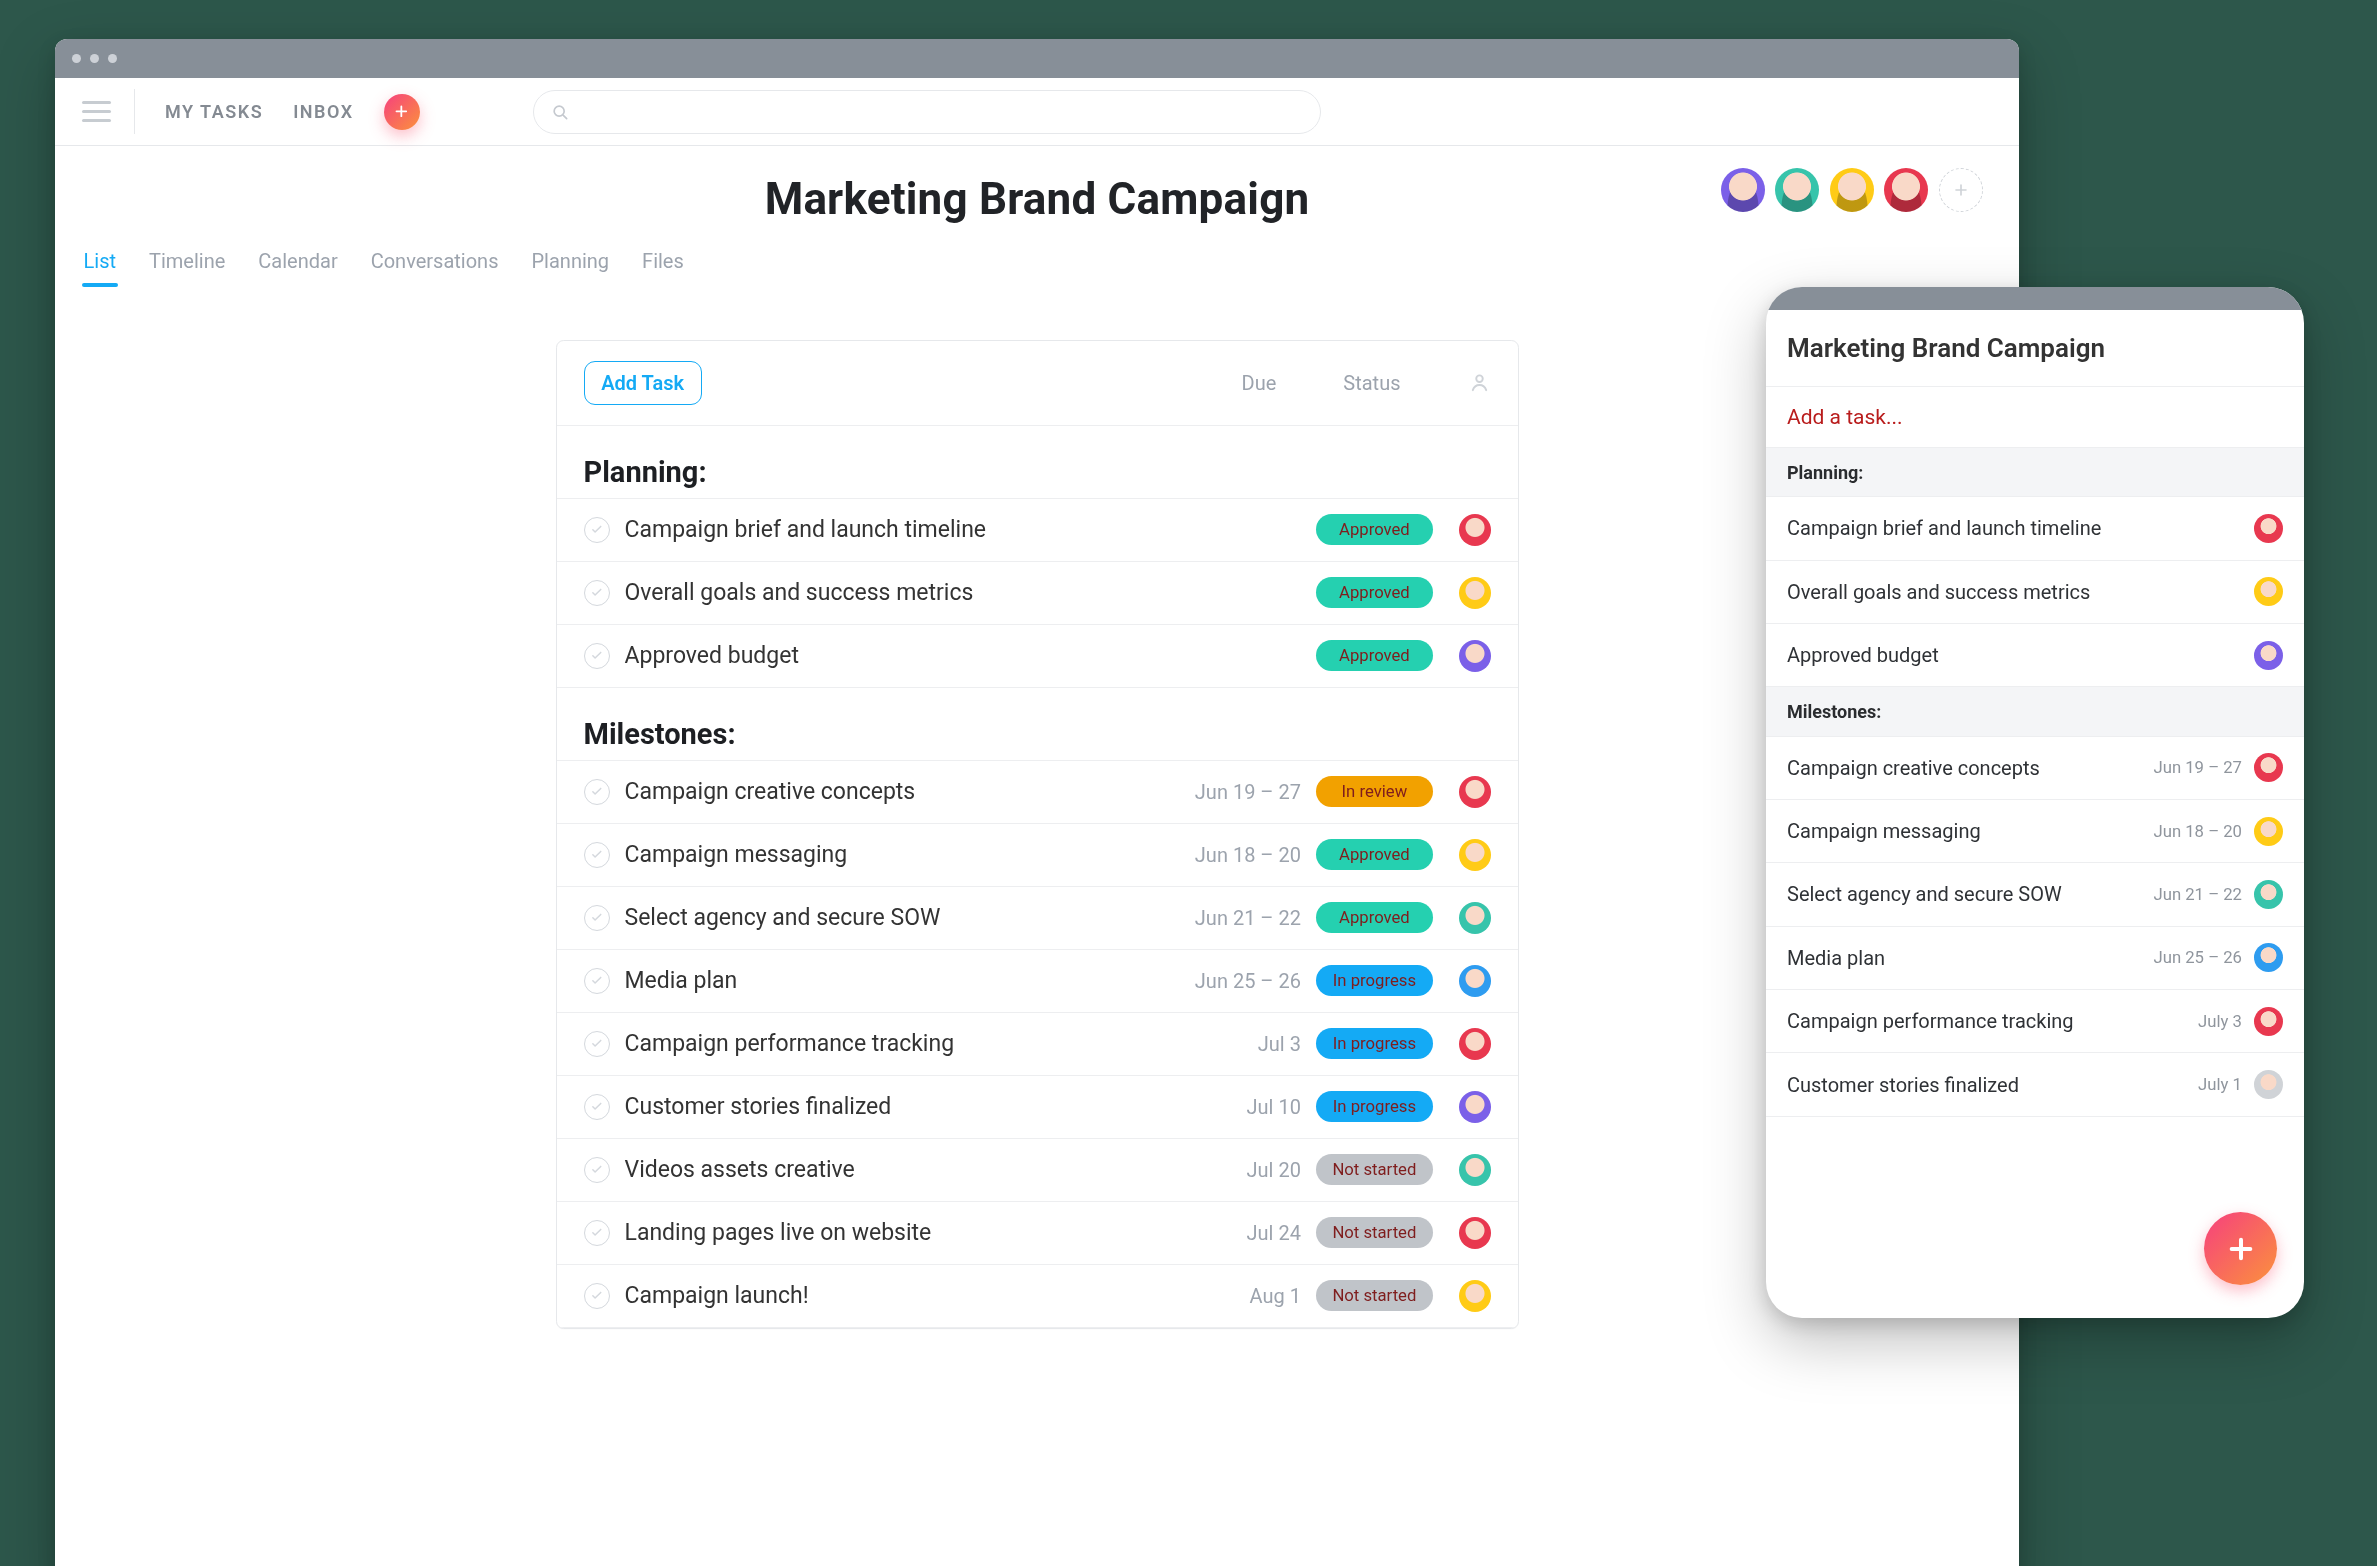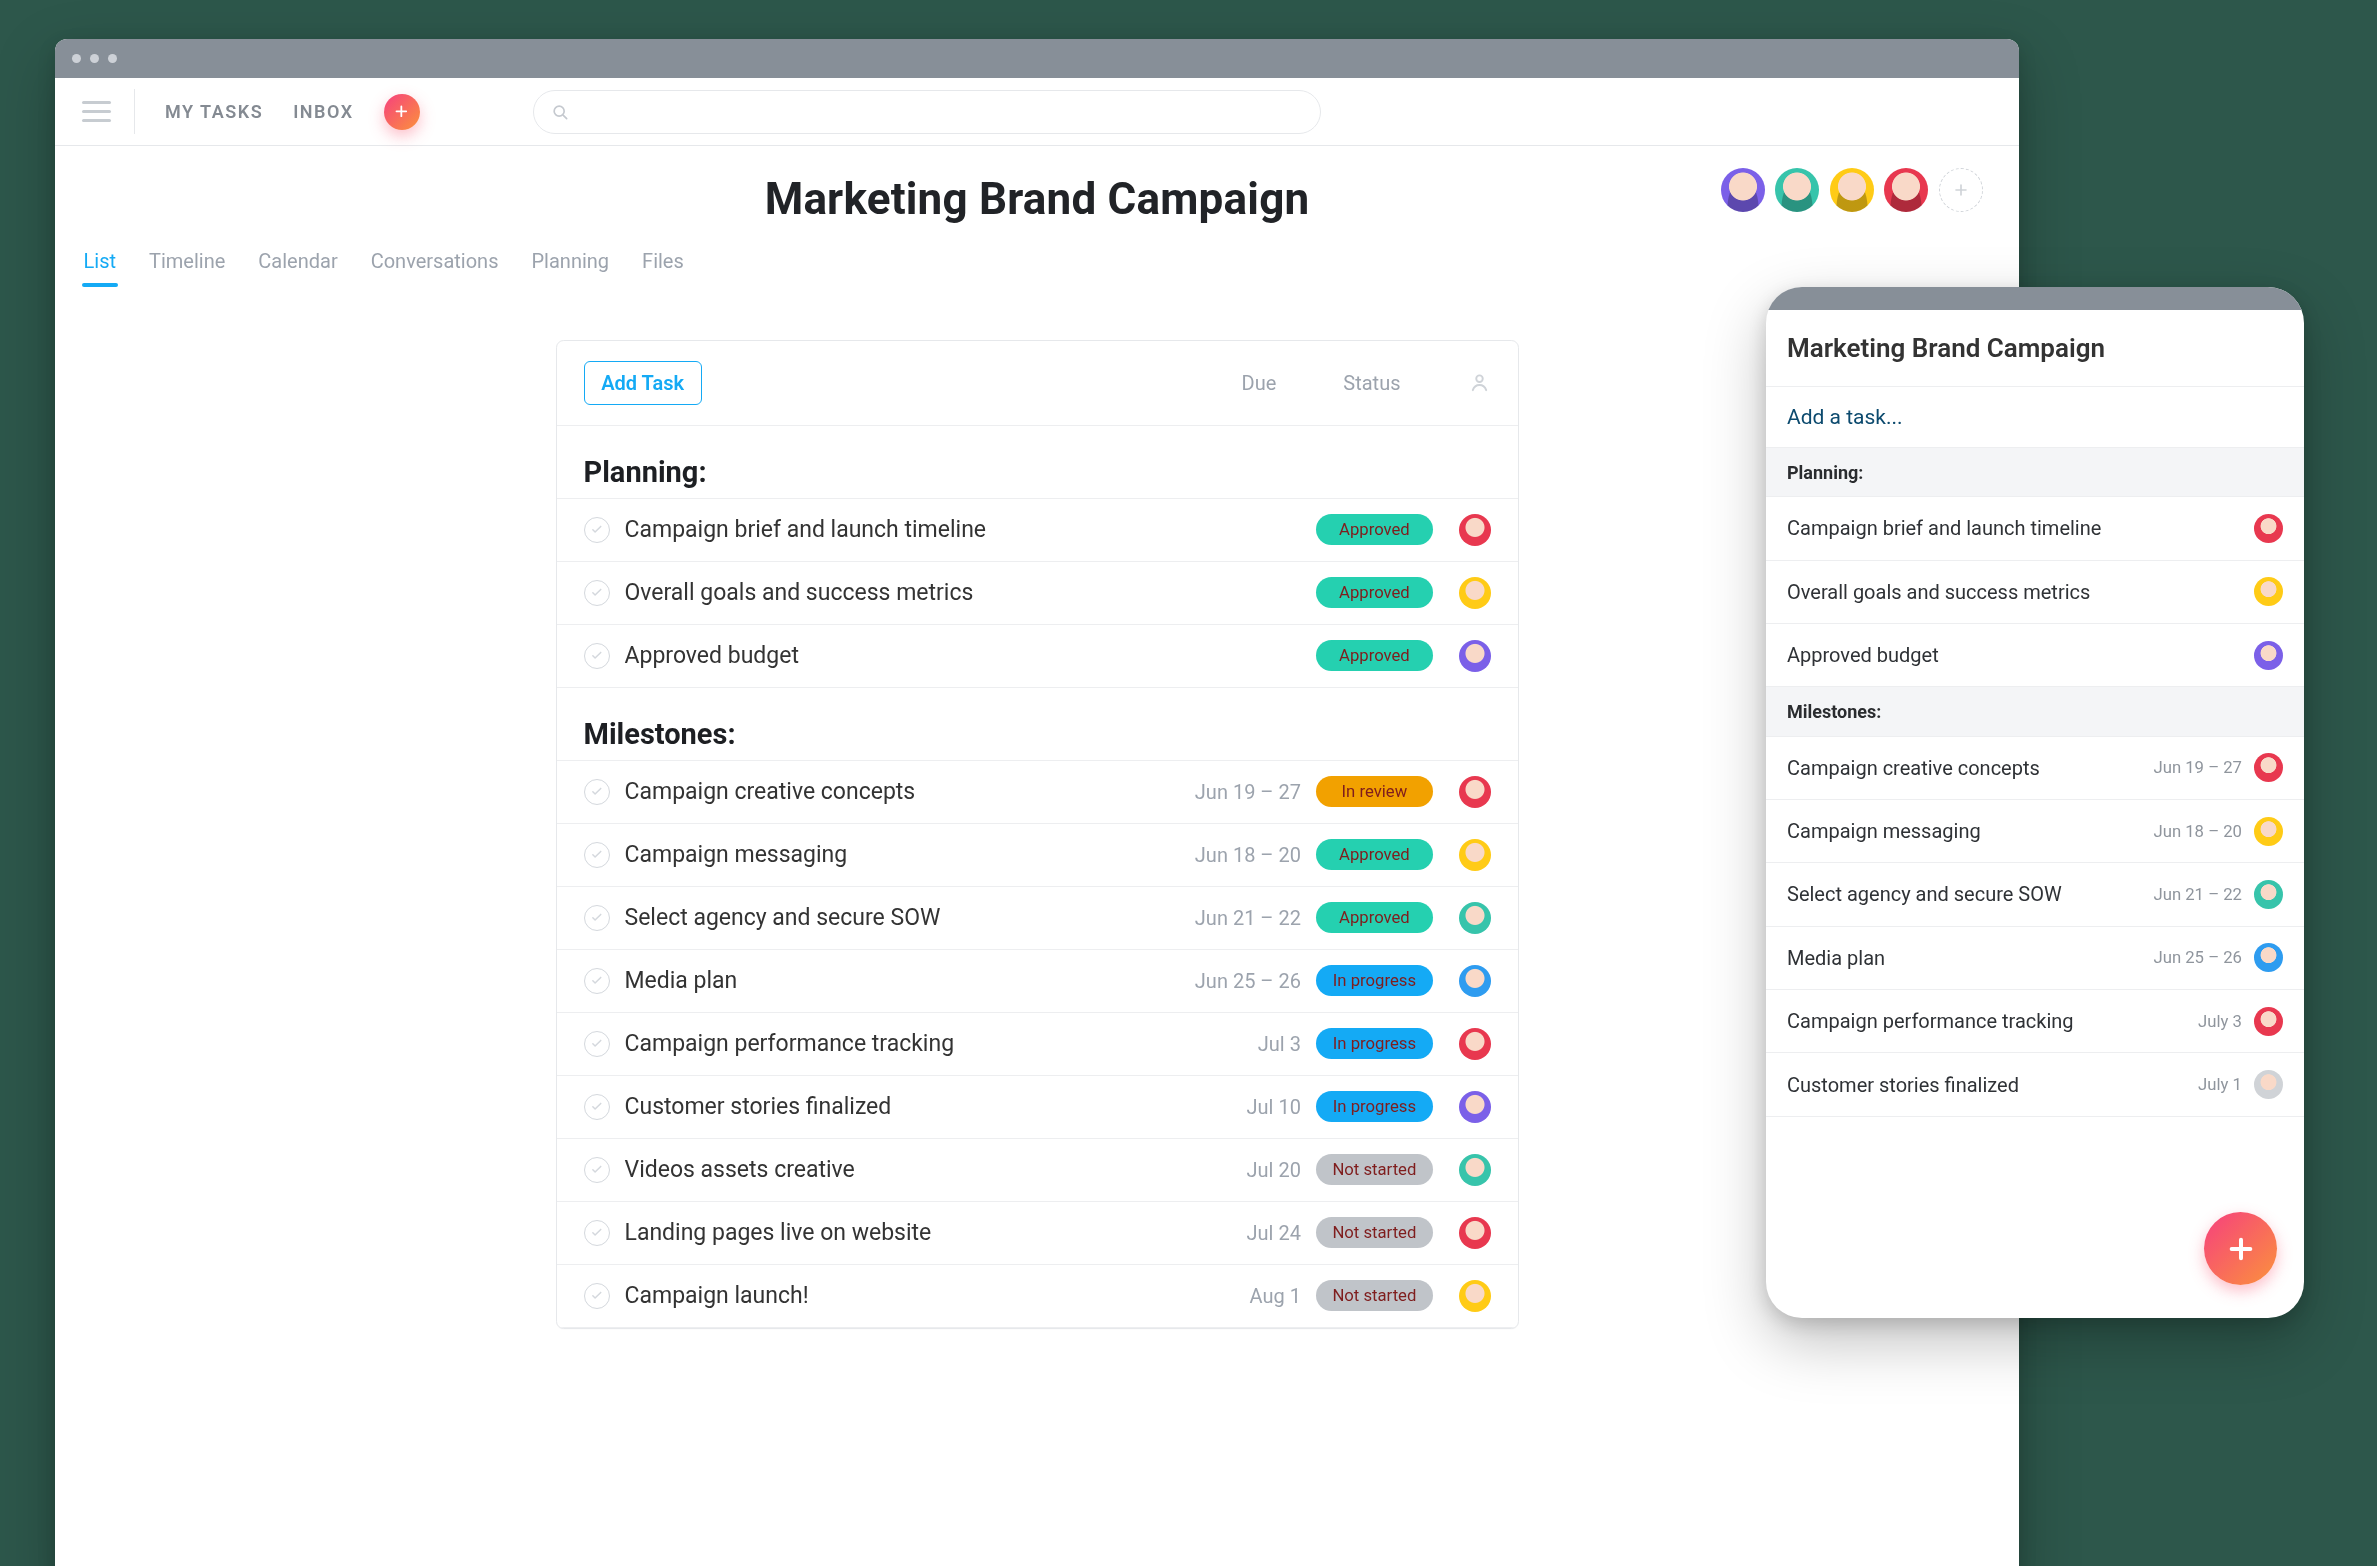--- a/index.html
+++ b/index.html
@@ -95,21 +95,21 @@
   .card{
     margin:59px auto 0; width:963px; background:#fff; border:0.8px solid var(--border);
     border-radius:7.6px; box-shadow:0 0.8px 0 rgba(0,0,0,.02);
     overflow:hidden;
   }
   .card-head{
     display:flex; align-items:center; padding:20px 27px; border-bottom:0.8px solid var(--border-soft);
     gap:18px;
   }
   .btn-outline{
-    border:1.5px solid var(--blue); color:var(--blue); font-size:20px; padding:9px 16.7px; border-radius:6px; font-weight:600;
+    border:1.5px solid var(--blue); color:var(--blue); font-size:20px; padding:9px 16.7px; border-radius:11px; font-weight:600;
   }
   .head-right{margin-left:auto; display:flex; gap:67px; align-items:center; color:var(--muted); font-size:20px}
   .head-right .person{display:flex;align-items:center;color:#cfd3d8}
   .section-h{font-size:29px;font-weight:700;color:#1d1f23;padding:29px 27px 9px}
   .section-h + .list{border-top:0.8px solid var(--border-soft)}
   .row{
     display:flex; align-items:center; gap:15px; padding:15px 27px; border-bottom:0.8px solid var(--border-soft);
   }
   .check{
     width:26px;height:26px;border-radius:50%;border:1.5px solid #d4d8dd;display:flex;align-items:center;justify-content:center;color:#d4d8dd;flex-shrink:0;
@@ -122,21 +122,21 @@
   .avatar-sm::after{content:"";position:absolute;inset:0;background:radial-gradient(circle at 50% 42%, #f9d9c8 0 9px, transparent 10px)}
 
   
   .phone{
     position:absolute; right:73px; top:287px;
     width:538px; height:1031px; background:#fff; border-radius:36px;
     box-shadow:var(--shadow); overflow:hidden;
   }
   .phone-bar{height:23px;background:#878f98}
   .phone-title{font-size:26px;font-weight:600;color:#333;padding:23px 21px;border-bottom:0.8px solid var(--border-soft)}
-  .phone-input{padding:18px 21px;color:#0c4a6e;font-size:21px;border-bottom:0.8px solid var(--border-soft)}
+  .phone-input{padding:18px 21px;color:#b91c1c;font-size:21px;border-bottom:0.8px solid var(--border-soft)}
   .p-sec{background:#f4f5f7;padding:13.6px 21px;font-size:18px;font-weight:700;color:#2a2c2f;border-bottom:0.8px solid var(--border-soft)}
   .p-row{display:flex;align-items:center;gap:12px;padding:16.7px 21px;border-bottom:0.8px solid var(--border-soft)}
   .p-task{flex:1;font-size:20px;color:#2f3236}
   .p-due{font-size:16.7px;color:#8f959d;white-space:nowrap}
   .p-av{width:29px;height:29px;border-radius:50%;position:relative;overflow:hidden}
   .p-av::after{content:"";position:absolute;inset:0;background:radial-gradient(circle at 50% 42%, #f9d9c8 0 7.6px, transparent 8.3px)}
   .fab-big{position:absolute;right:27px;bottom:33px;width:73px;height:73px}
   .fab-big svg{width:32px;height:32px}
 </style>
 </head>

